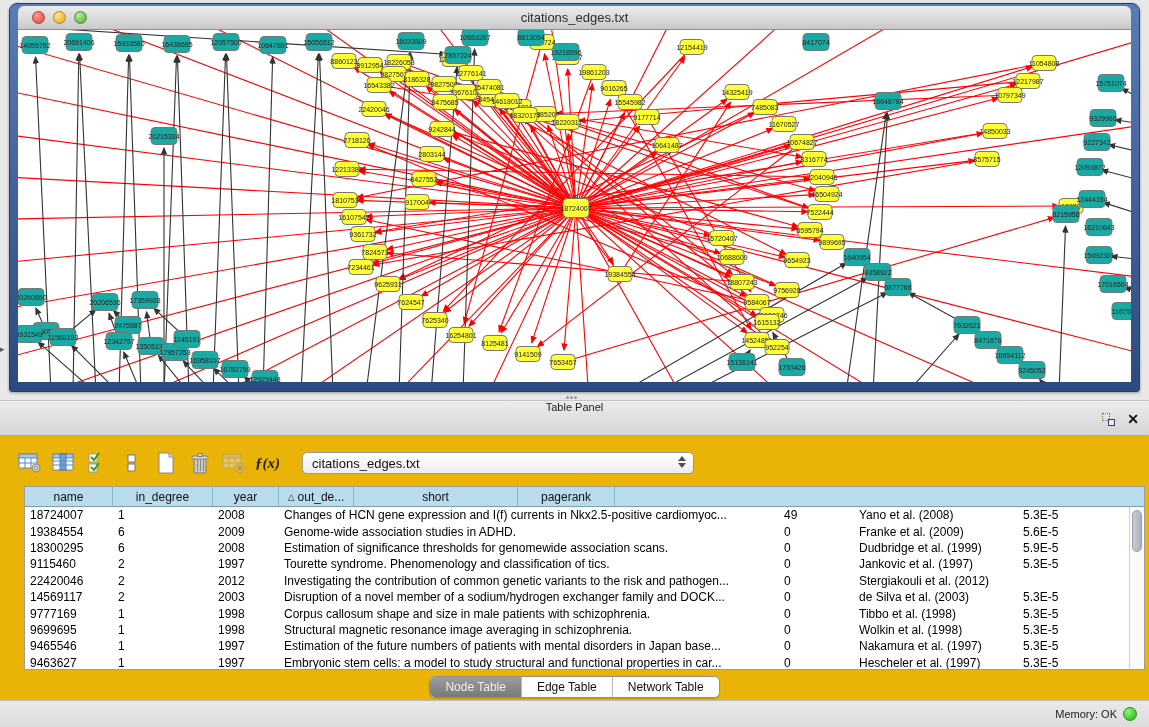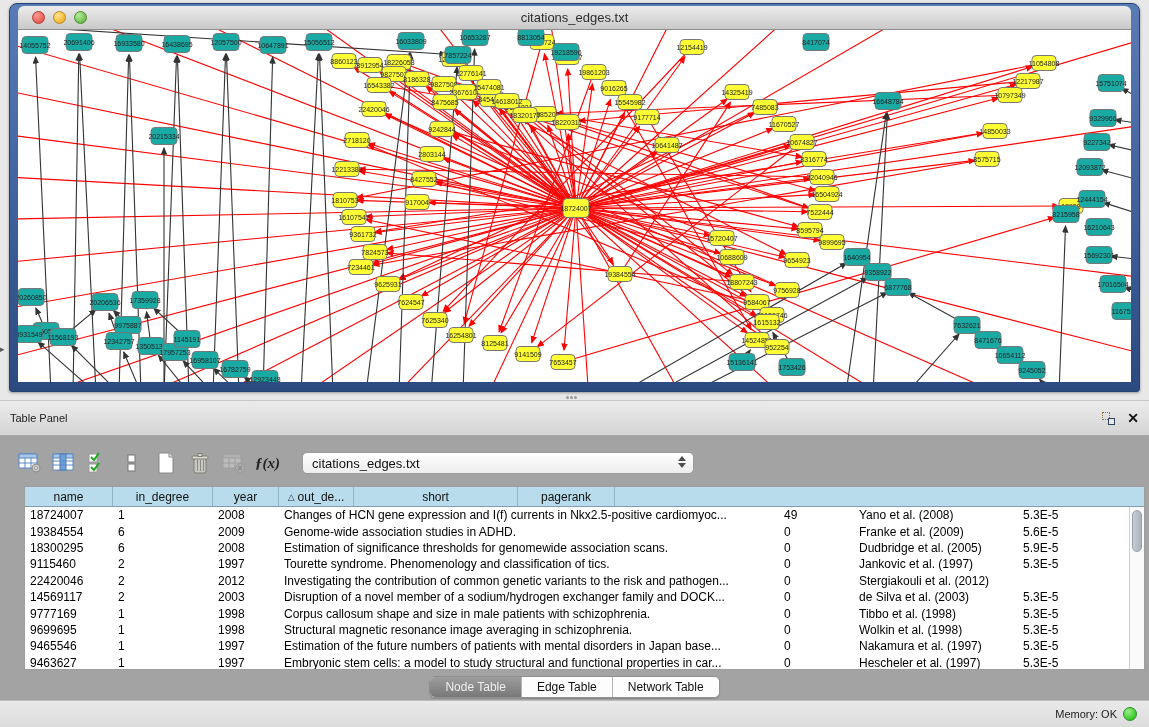--- a/index.html
+++ b/index.html
@@ -24,28 +24,28 @@
   .canvas svg { position:absolute; left:0; top:0; }
   .graph-label { font-family:"Liberation Sans",sans-serif; }
 
   .collapse-arrow { position:absolute; left:0px; top:344px; font-size:9px; color:#555; }
   .splitter-grip { position:absolute; left:566px; top:396px; width:14px; height:5px; }
   .splitter-grip i { display:inline-block; width:3px; height:3px; background:#9a9a9a; border-radius:50%; margin-right:1px; vertical-align:top; }
 
   
   .table-panel { position:absolute; left:0; top:400px; width:1149px; height:300px; }
   .panel-header { height:36px; background:linear-gradient(#ececec,#d4d4d4); border-top:1px solid #c6c6c6;
-    border-bottom:1px solid #a8a8a8; display:flex; align-items:center; padding:0 10px; }
+    border-bottom:1px solid #a8a8a8; display:flex; align-items:center; padding:0 10px;flex-direction:column; }
   .panel-title { font-size:11px; color:#222; }
   .ph-icons { margin-left:auto; display:flex; align-items:center; gap:12px; }
   .float-ic { position:relative; width:13px; height:13px; }
   .float-ic .sq1 { position:absolute; left:0; top:0; width:8px; height:8px; border:1px dotted #8a7a42; }
   .float-ic .sq2 { position:absolute; right:0; bottom:0; width:7px; height:7px; border:1px solid #30425e; background:#e9e9e9; }
   .close-ic { font-size:14px; font-weight:bold; color:#111; line-height:13px; }
-  .panel-body { height:281px; background:#a3a3a3; }
+  .panel-body { height:281px; background:#eab308; }
 
   .toolbar { display:flex; align-items:center; padding:14px 0 8px 16px; gap:7px; }
   .tool { width:27px; height:26px; background:transparent; border:none; display:flex; align-items:center; justify-content:center; }
   .tool.disabled { opacity:.45; }
   .fx { font-family:"Liberation Serif", serif; font-style:italic; font-weight:bold; font-size:15px; color:#222; }
   .combo { margin-left:14px; width:392px; height:22px; border:1px solid #9b9b9b; border-radius:5px;
     background:linear-gradient(#ffffff,#ededed); display:flex; align-items:center; padding-left:9px; position:relative; }
   .combo-value { font-size:13px; color:#111; }
   .combo-step { position:absolute; right:7px; top:3px; display:flex; flex-direction:column; gap:2px; }
   .combo-step b { width:0; height:0; border-left:4px solid transparent; border-right:4px solid transparent; }
@@ -671,21 +671,21 @@
               <div class="td" style="width: 75px;">0</div>
               <div class="td" style="width: 164px;">Franke et al. (2009)</div>
               <div class="td" style="width: 97px;">5.6E-5</div>
             </div>
             <div class="tr">
               <div class="td" style="width: 88px; text-align: right;">18300295</div>
               <div class="td" style="width: 100px;">6</div>
               <div class="td" style="width: 66px;">2008</div>
               <div class="td" style="width: 500px;">Estimation of significance thresholds for genomewide association scans.</div>
               <div class="td" style="width: 75px;">0</div>
-              <div class="td" style="width: 164px;">Dudbridge et al. (2005)</div>
+              <div class="td" style="width: 164px;">Dudbridge et al. (1999)</div>
               <div class="td" style="width: 97px;">5.9E-5</div>
             </div>
             <div class="tr">
               <div class="td" style="width: 88px;">9115460</div>
               <div class="td" style="width: 100px;">2</div>
               <div class="td" style="width: 66px;">1997</div>
               <div class="td" style="width: 500px;">Tourette syndrome. Phenomenology and classification of tics.</div>
               <div class="td" style="width: 75px;">0</div>
               <div class="td" style="width: 164px;">Jankovic et al. (1997)</div>
               <div class="td" style="width: 97px;">5.3E-5</div>

